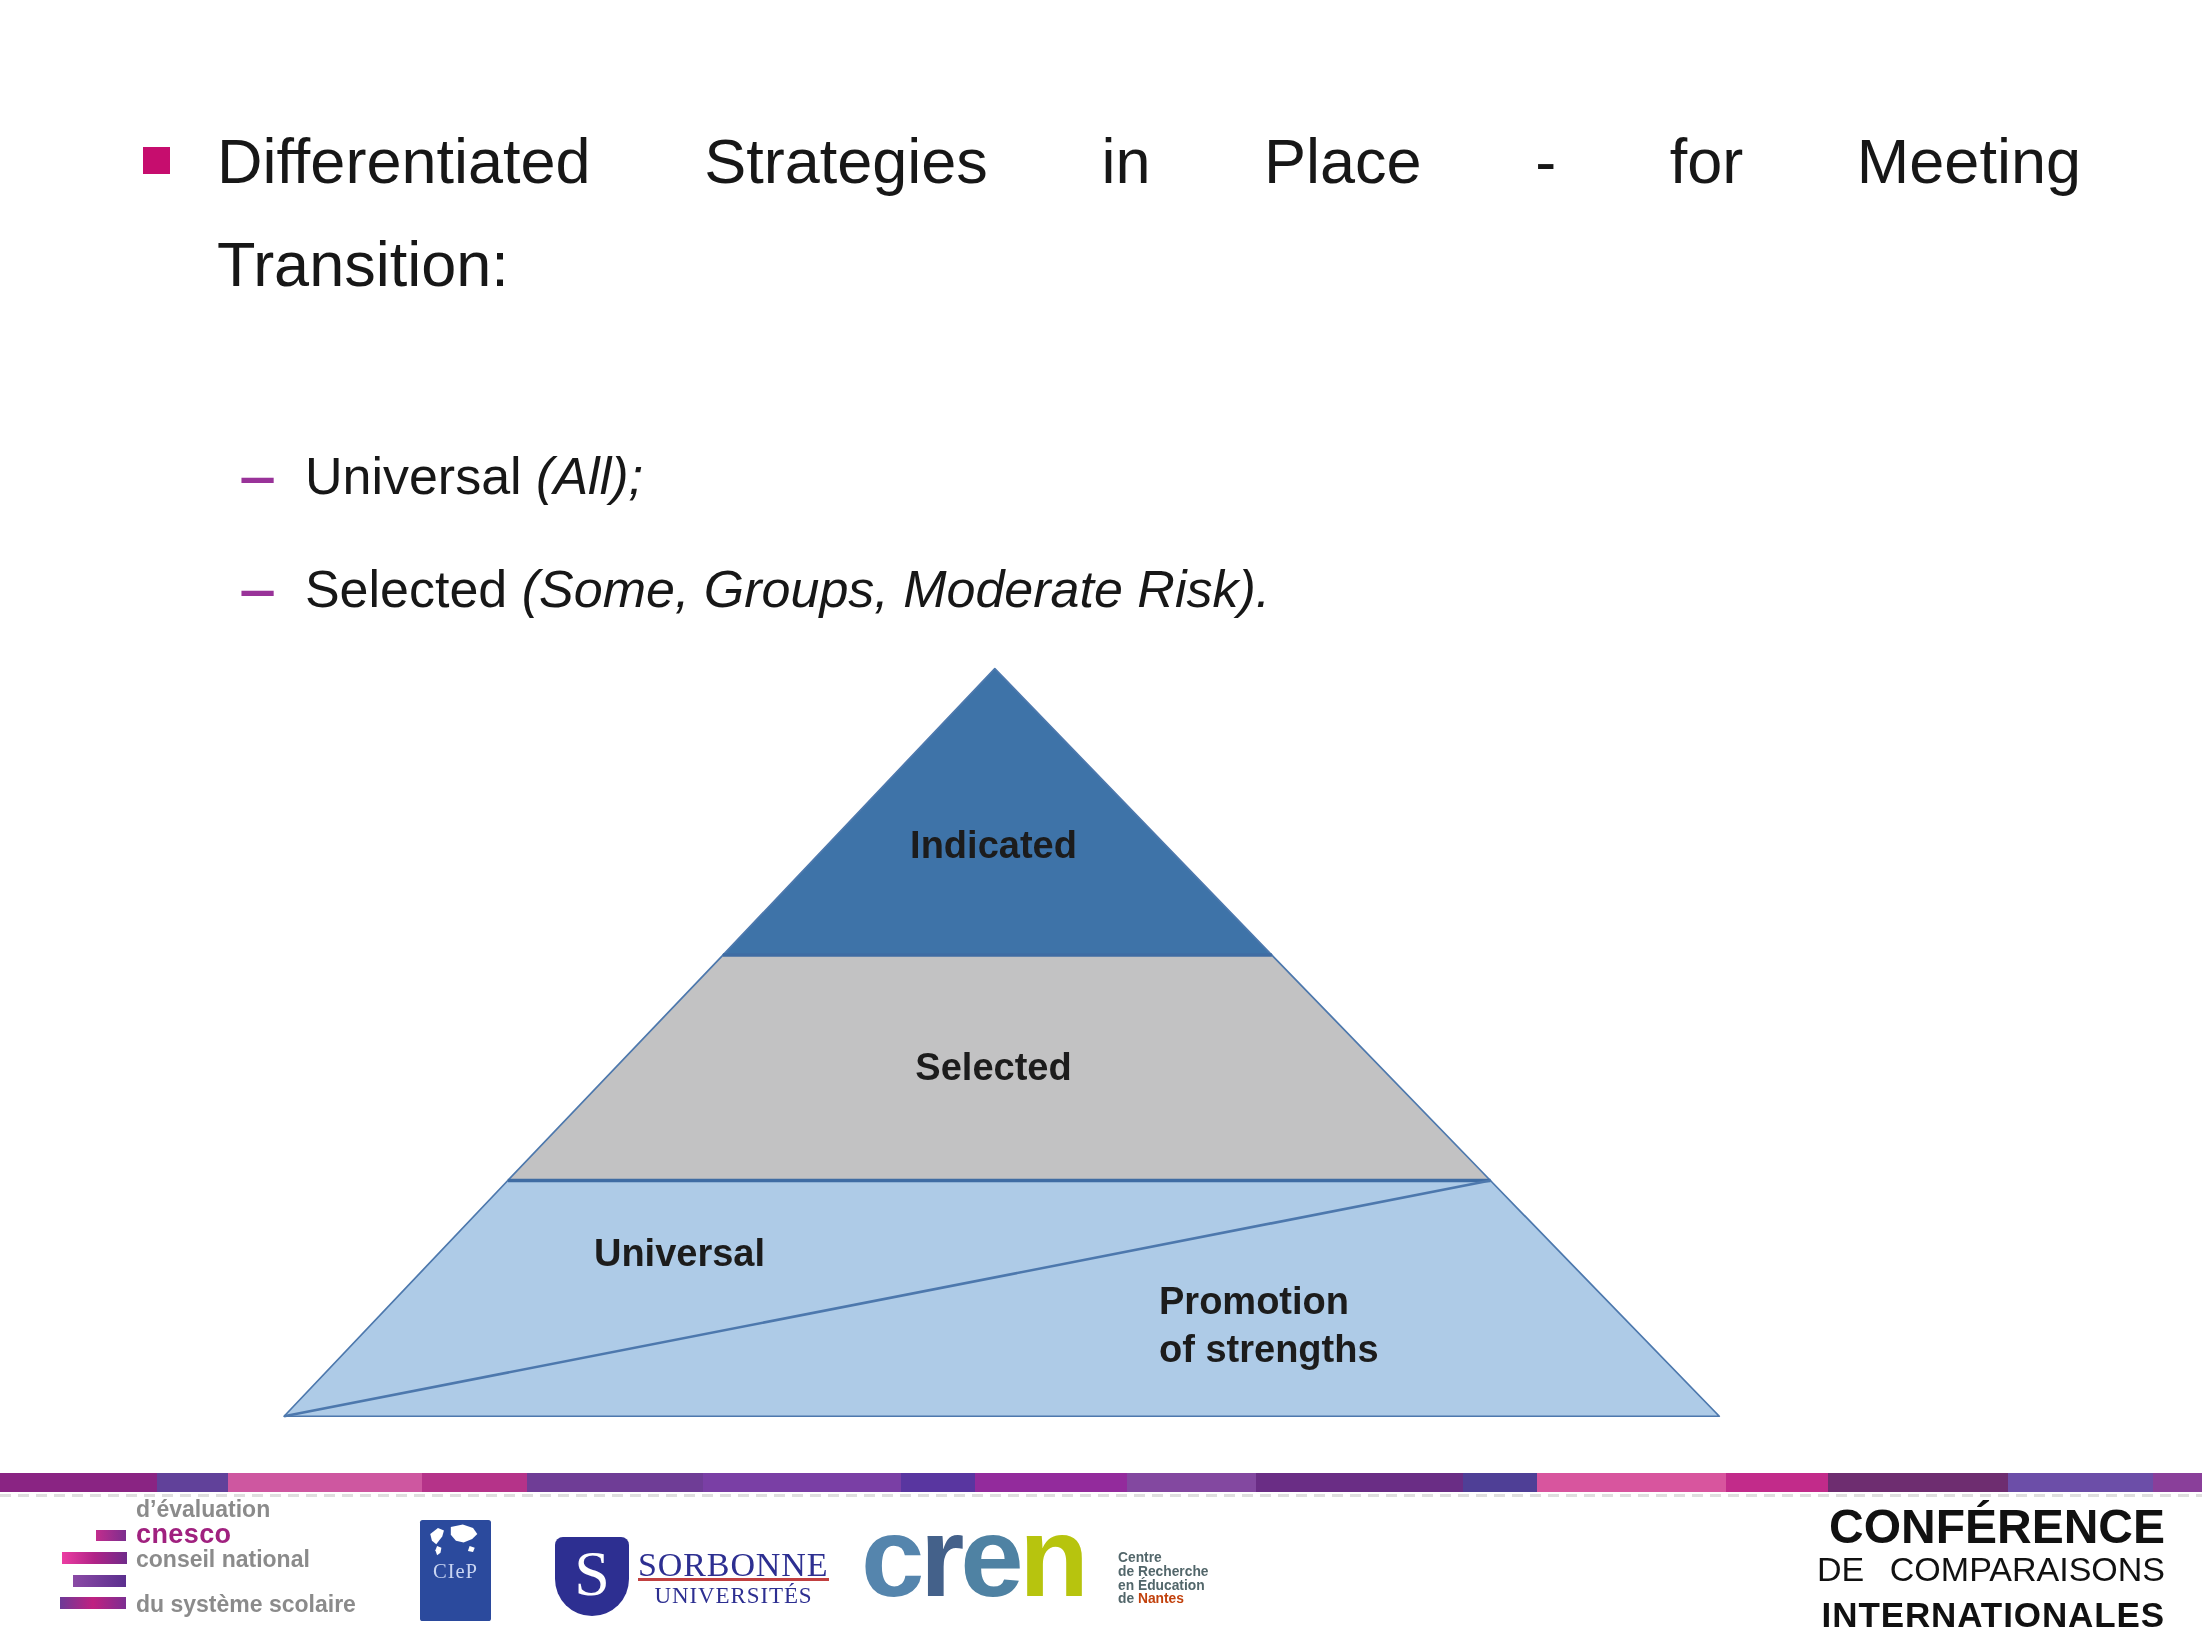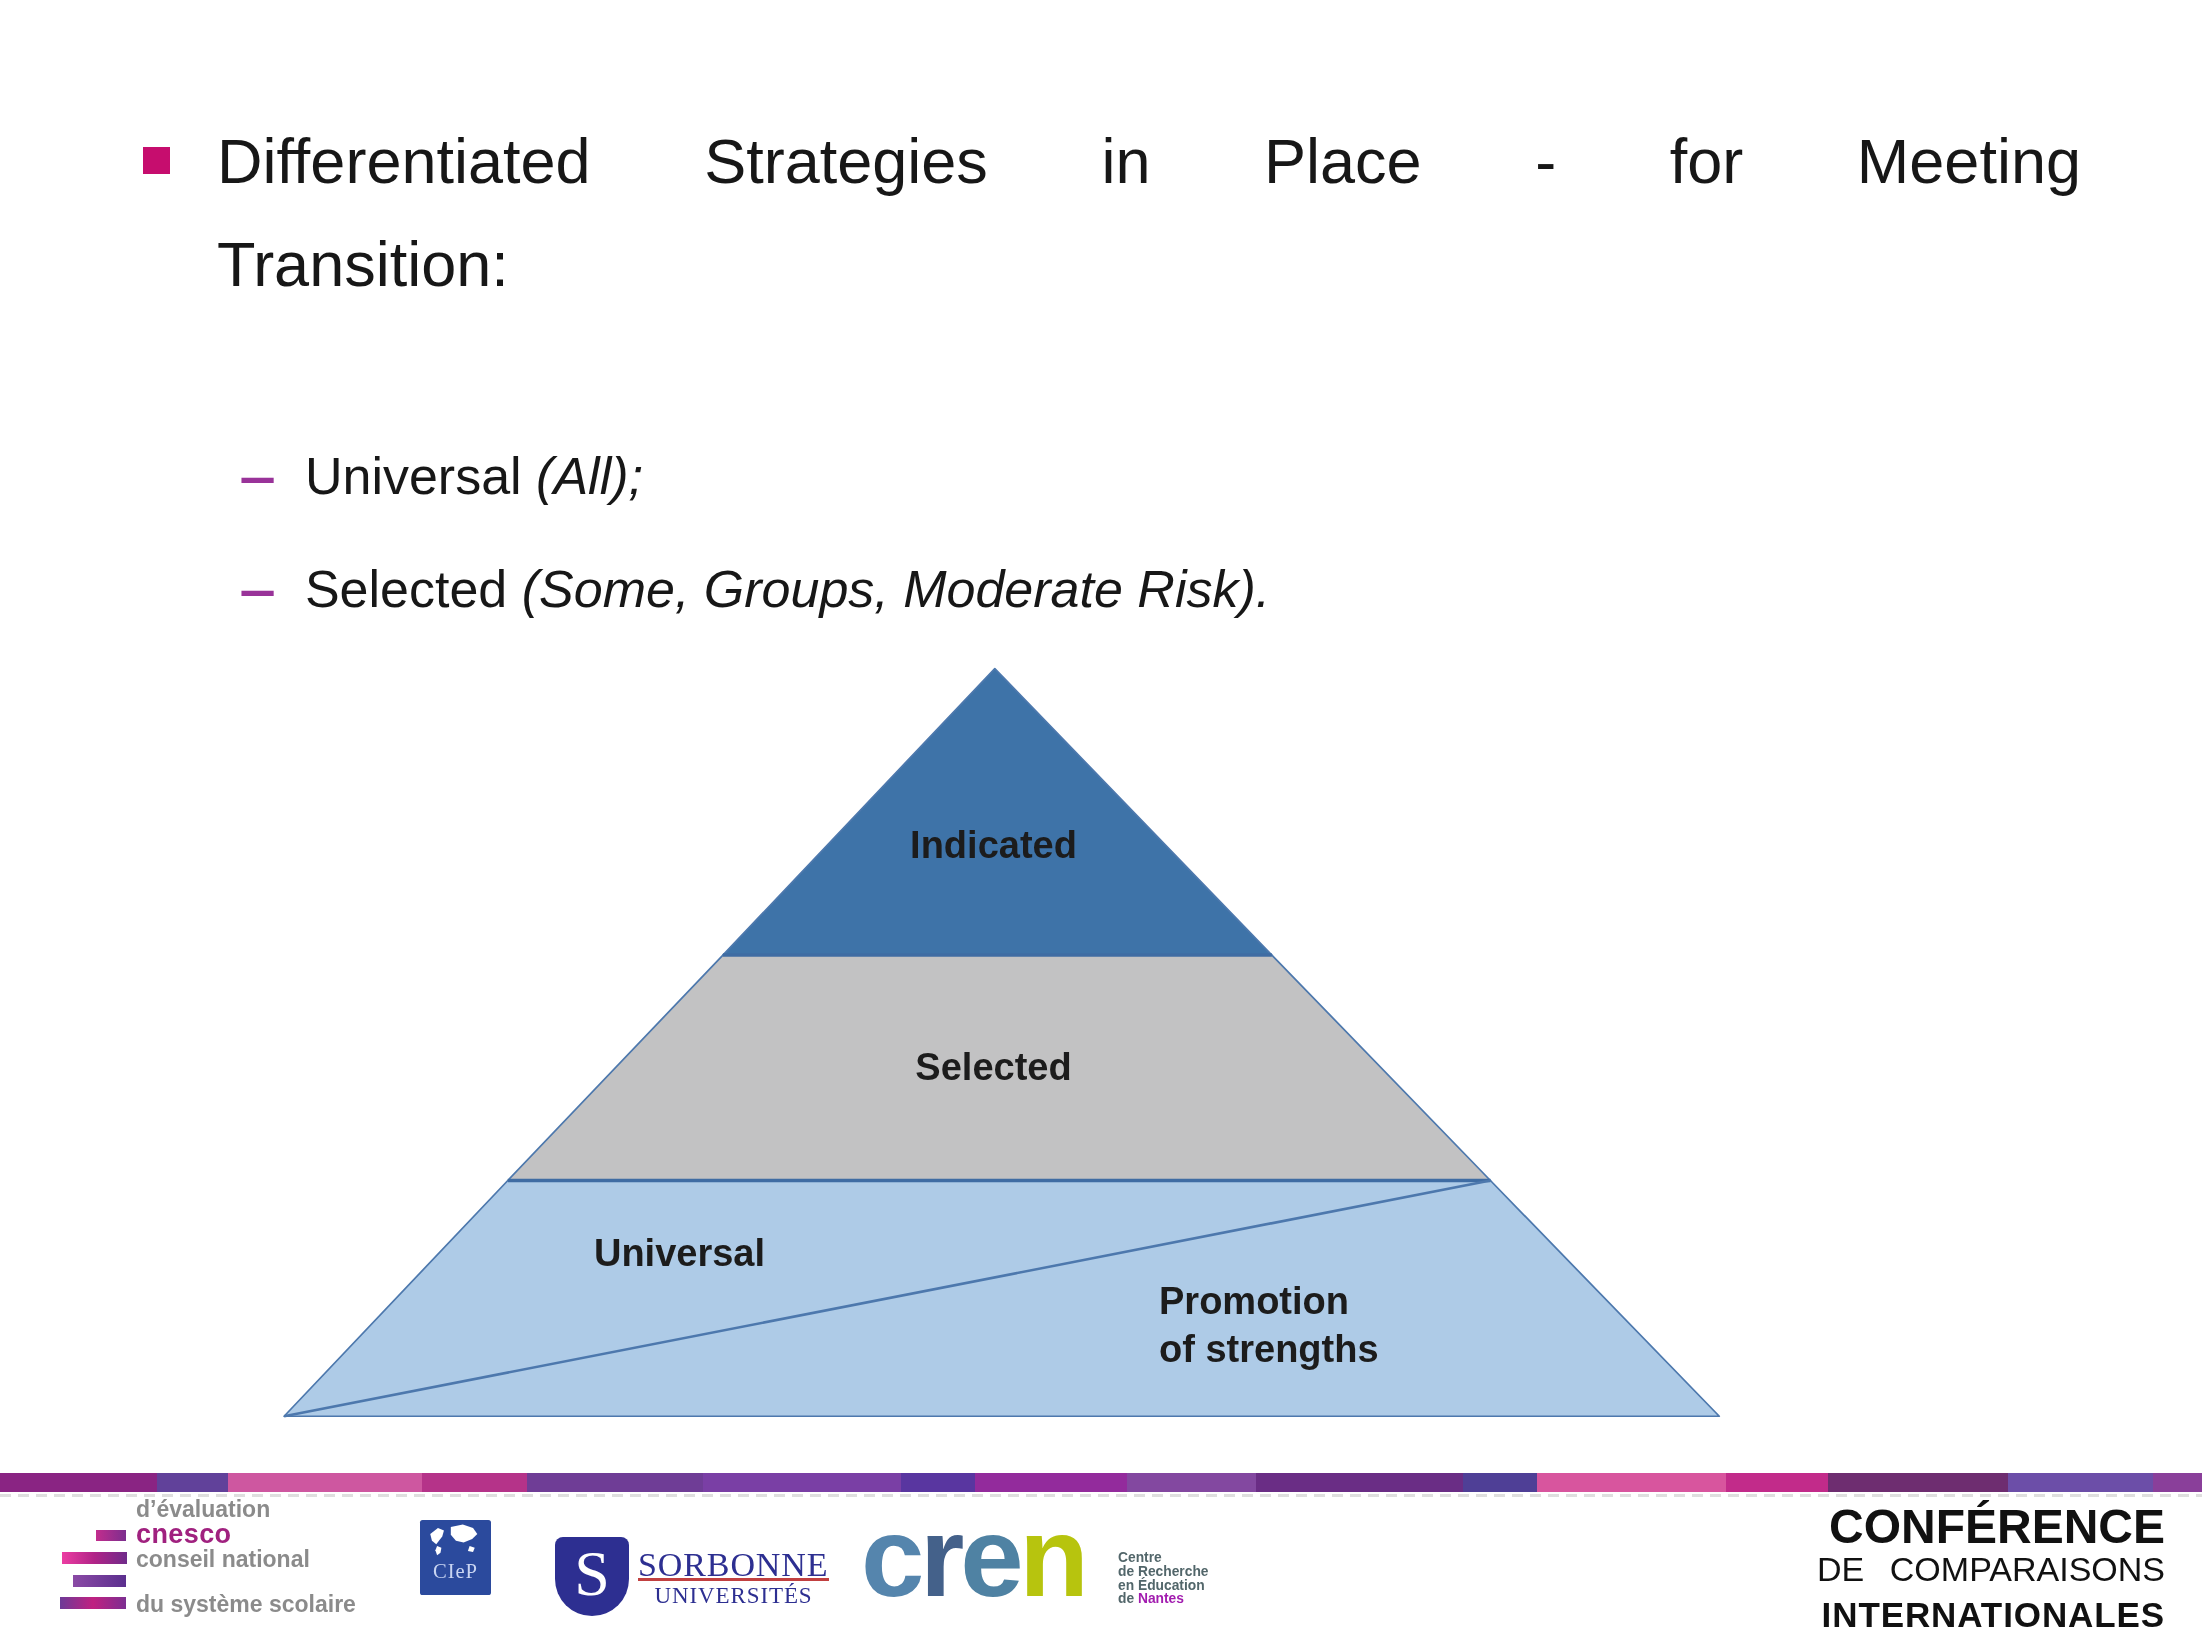--- a/index.html
+++ b/index.html
@@ -41,21 +41,21 @@
   #cn-bar-2{left:62px;top:1552px;width:65px;height:12px;background:linear-gradient(90deg,#ec3da2,#b02387,#6f2b8a)}
   #cn-bar-3{left:73px;top:1575px;width:53px;height:12px;background:linear-gradient(90deg,#8a4aa5,#5b2f8e)}
   #cn-bar-4{left:60px;top:1597px;width:66px;height:12px;background:linear-gradient(90deg,#6d3a97,#c02181,#7c2e91)}
   #cnesco-name{left:136px;top:1519px;font-size:27px;font-weight:700;color:#a0217f;letter-spacing:0.4px}
   .cnesco-line{position:absolute;left:136px;font-size:23px;font-weight:600;color:#8b8b8b}
   #cnesco-line-1{top:1546px}
   #cnesco-line-2{top:1496px}
   #cnesco-line-3{top:1591px}
 
   
-  #ciep-box{left:420px;top:1520px;width:71px;height:75px;background:#2b4a9d;border-radius:2.6px}
+  #ciep-box{left:420px;top:1520px;width:71px;height:101px;background:#2b4a9d;border-radius:2.6px}
   #ciep-label{position:absolute;left:0;top:40px;width:71px;text-align:center;
       font-family:"Liberation Serif",serif;font-size:20.6px;color:#c9d5f2;letter-spacing:0.9px}
 
   
   #sorbonne-shield{left:555px;top:1537px;width:74px;height:79px;background:#2d2f91;
       border-radius:8.6px 8.6px 40px 40px;display:flex;align-items:center;justify-content:center}
   #sorbonne-monogram{font-family:"Liberation Serif",serif;font-size:64px;color:#fff;margin-top:-5.2px}
   #sorbonne-name{left:638px;top:1546px;width:193px;font-family:"Liberation Serif",serif;
       font-size:34px;color:#2d2f91;letter-spacing:0.9px;white-space:nowrap}
   #sorbonne-underline{left:638px;top:1578px;width:191px;height:2.6px;background:#c14040}
@@ -151,19 +151,19 @@
 </div>
 <div class="abs" id="sorbonne-name">SORBONNE</div>
 <div class="abs" id="sorbonne-underline"></div>
 <div class="abs" id="sorbonne-sub">UNIVERSITÉS</div>
 
 <div class="abs" id="cren-logo"><span style="color: rgb(85, 133, 173);">c</span><span style="color: rgb(68, 97, 138);">r</span><span style="color: rgb(79, 130, 163);">e</span><span style="color: rgb(183, 196, 14);">n</span></div>
 <div class="abs" id="cren-text">
   <div>Centre</div>
   <div>de Recherche</div>
   <div>en Éducation</div>
-  <div><span>de </span><span id="cren-city" style="color: #a21caf;">Nantes</span></div>
+  <div><span>de </span><span id="cren-city" style="color: #c2410c;">Nantes</span></div>
 </div>
 
 <div class="conf-line" id="conf-line-1">CONFÉRENCE</div>
 <div class="conf-line" id="conf-line-2">DE COMPARAISONS</div>
 <div class="conf-line" id="conf-line-3">INTERNATIONALES</div>
 
 
 </body></html>

